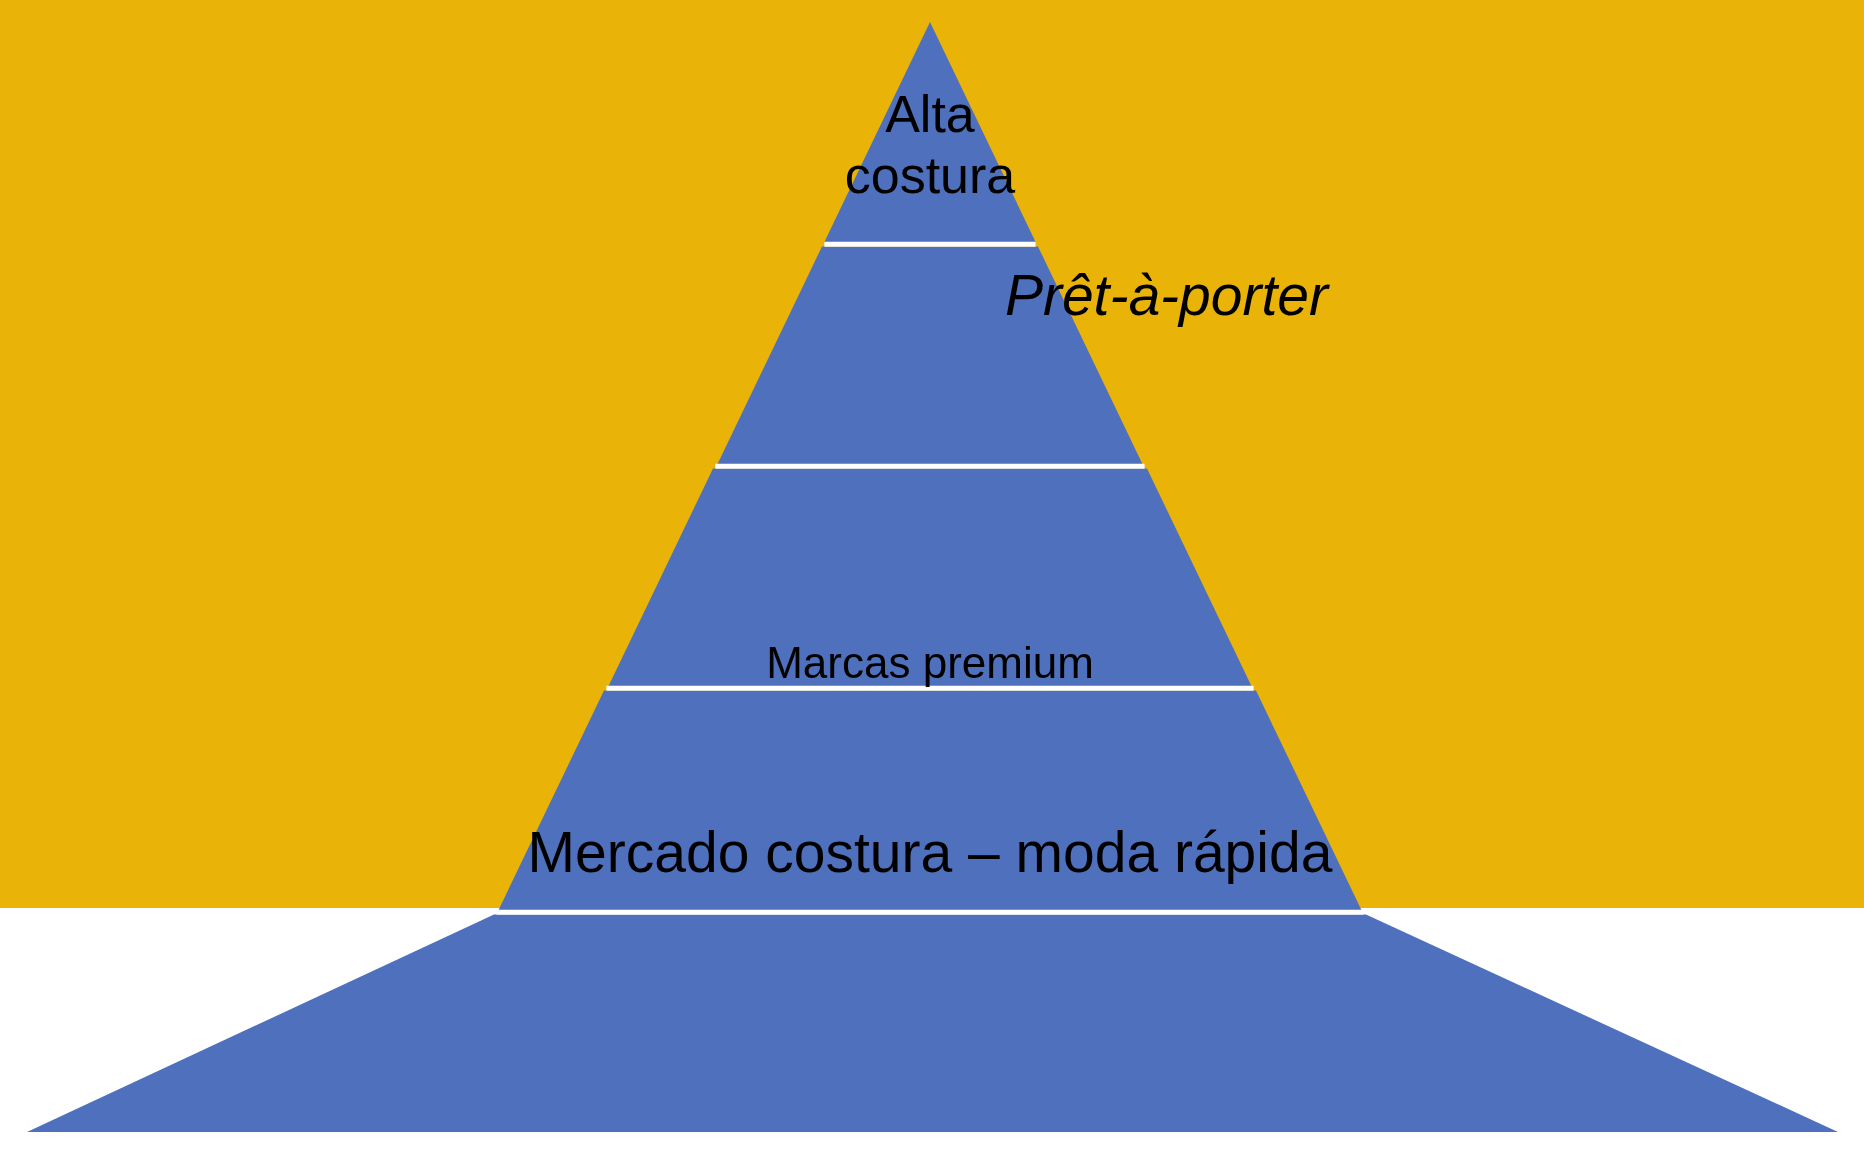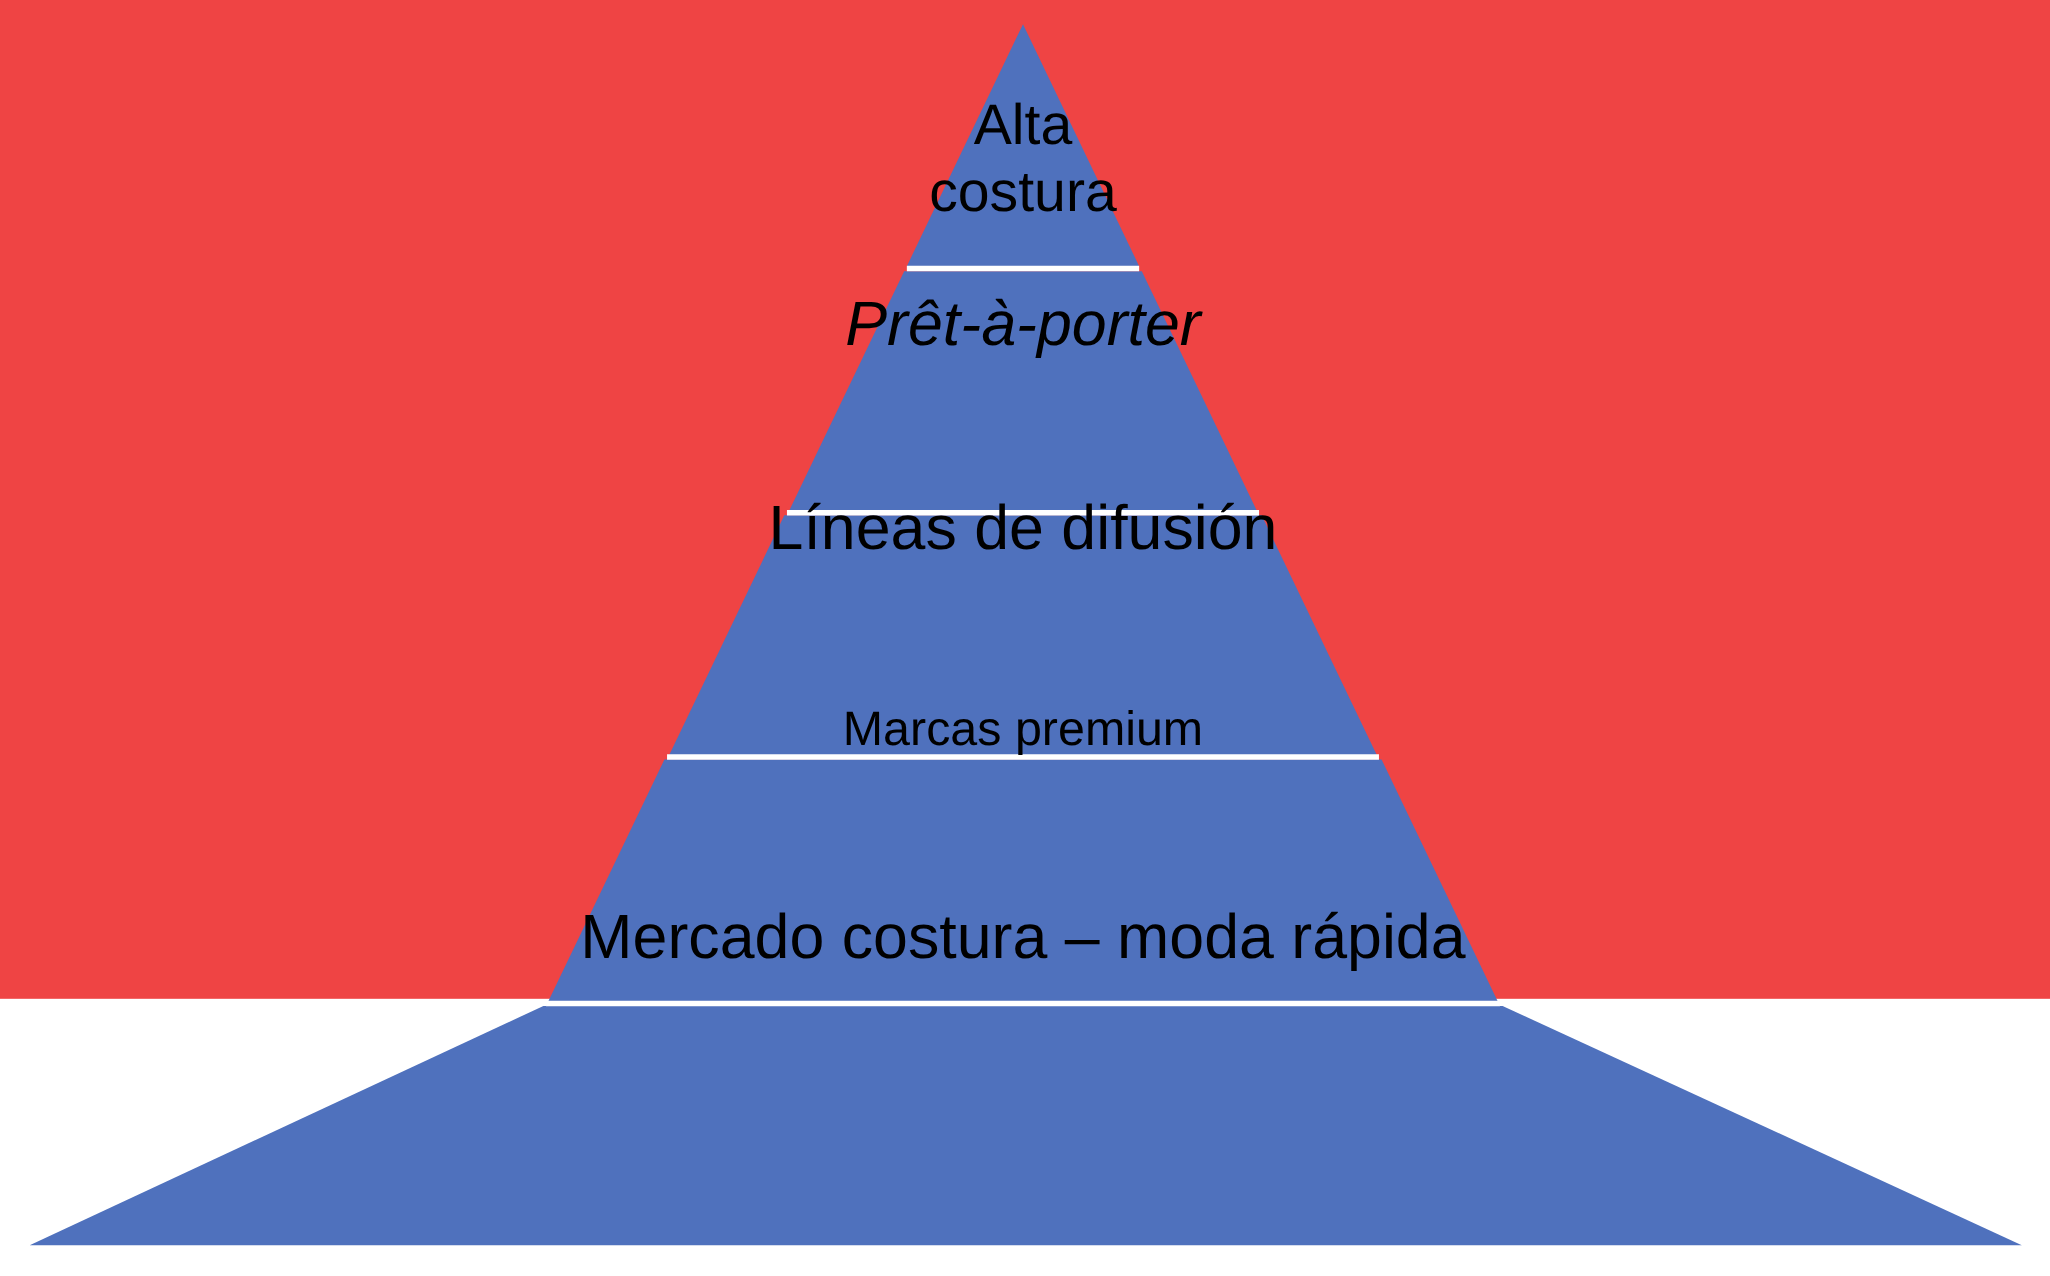--- a/index.html
+++ b/index.html
@@ -10,21 +10,21 @@
   body {
     width: 1864px;
     height: 1160px;
     overflow: hidden;
     font-family: "Liberation Sans", sans-serif;
   }
   #pyramid-stage {
     position: relative;
     width: 1864px;
     height: 908px;
-    background: #ef4444;
+    background: #eab308;
   }
   #pyramid-svg {
     position: absolute;
     left: 0;
     top: 0;
     width: 1864px;
     height: 1160px;
     display: block;
   }
   .tier-label-layer {
@@ -40,20 +40,21 @@
     text-align: center;
     color: #000000;
     font-family: "Liberation Sans", sans-serif;
     font-weight: 400;
     line-height: 1.08;
     white-space: pre-line;
     pointer-events: auto;
   }
   .tier-label.italic {
     font-style: italic;
+    text-align: right;
   }
   
   #label-tier-1 {
     left: 632px;
     top: 84px;
     width: 596px;
     font-size: 52px;
     line-height: 1.18;
   }
   
@@ -107,20 +108,19 @@
     <line x1="606.4" y1="688.2" x2="1253.6" y2="688.2" stroke="#FFFFFF" stroke-width="5"></line>
     <line x1="496.4" y1="912.2" x2="1363.6" y2="912.2" stroke="#FFFFFF" stroke-width="5"></line>
   </svg>
 
   <div class="tier-label-layer">
     <div id="label-tier-1" class="tier-label">Alta
 costura</div>
 
     <div id="label-tier-2" class="tier-label italic">Prêt-à-porter</div>
 
-    <div id="label-tier-3" class="tier-label">Líneas de difusión</div>
 
     <div id="label-tier-4" class="tier-label">Marcas premium</div>
 
     <div id="label-tier-5" class="tier-label">Mercado costura – moda rápida</div>
   </div>
 
 </div>
 
 </body></html>

